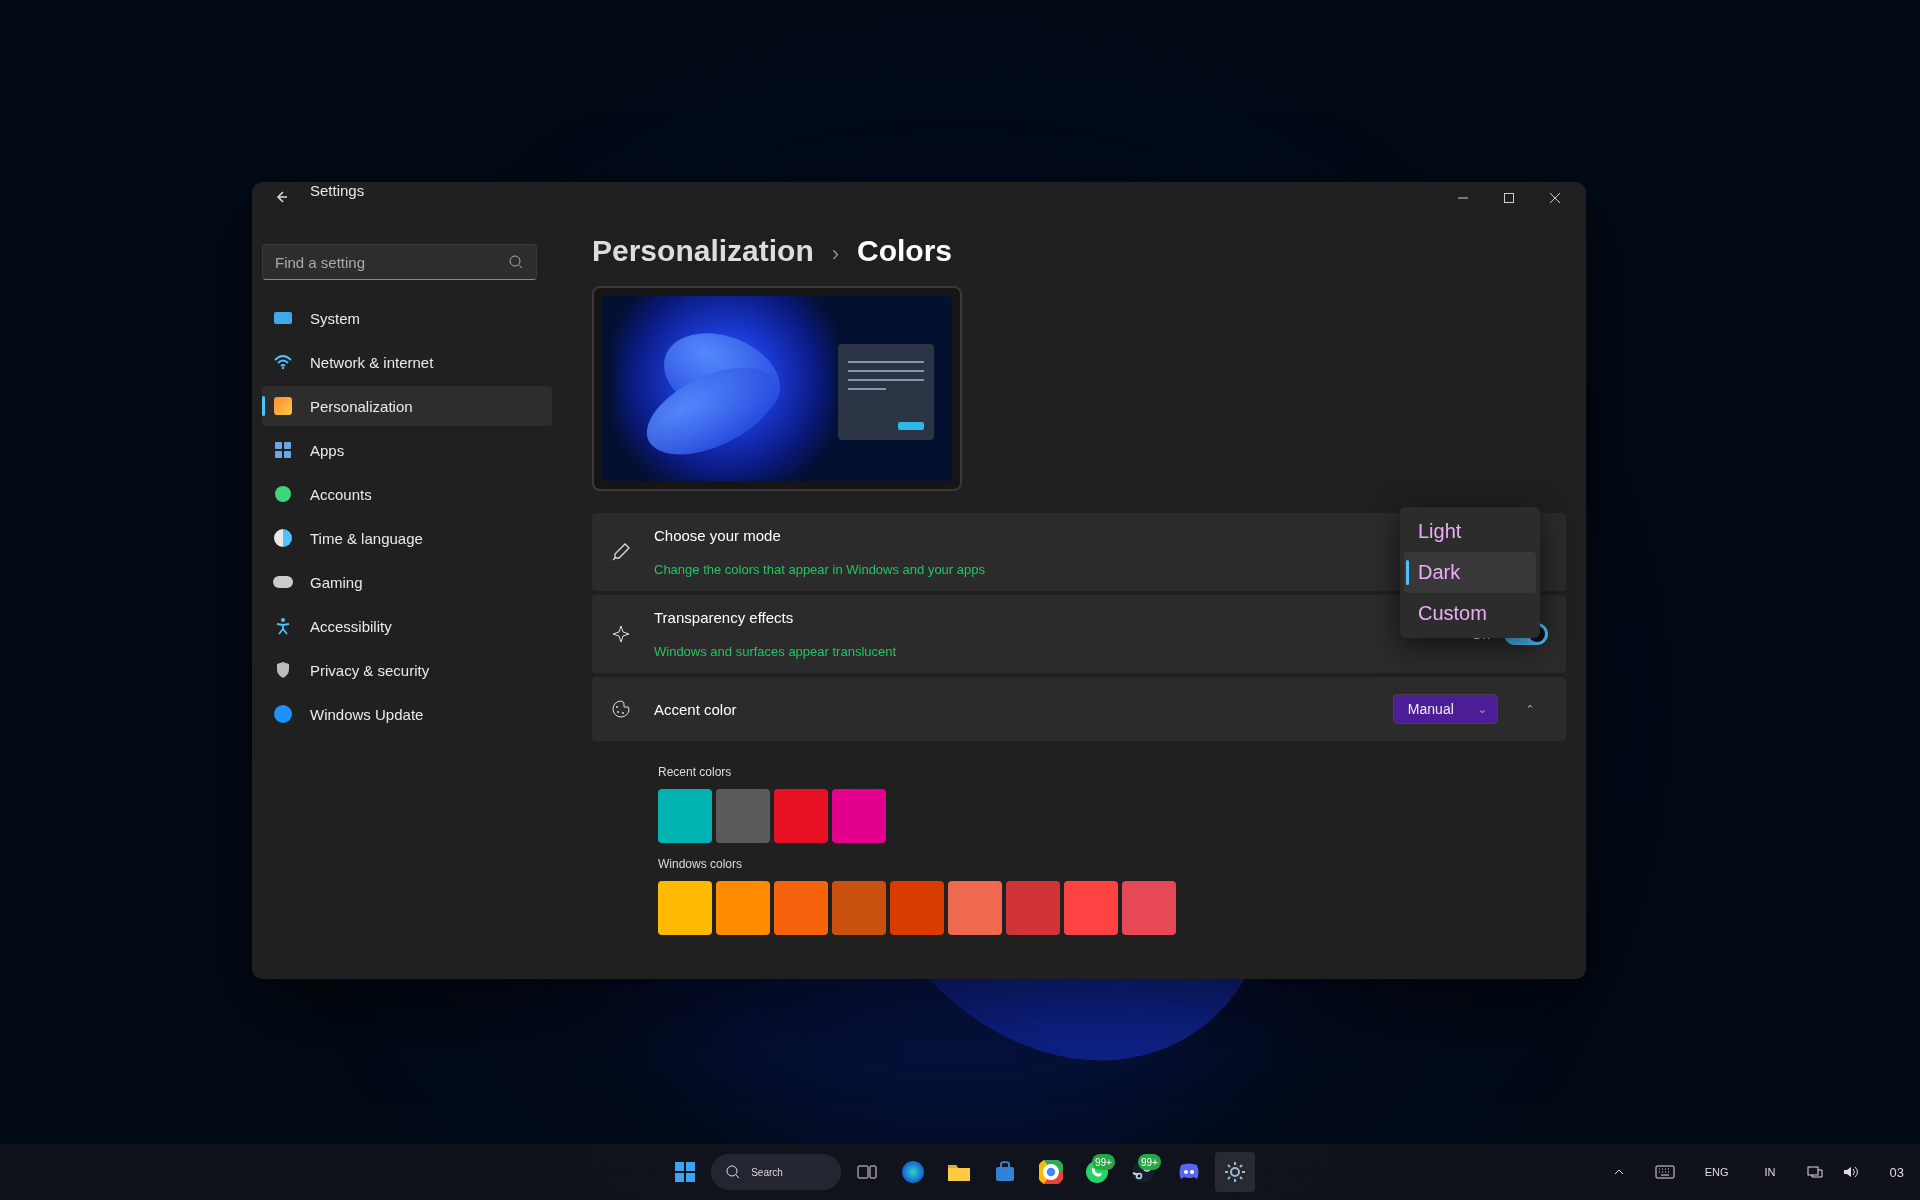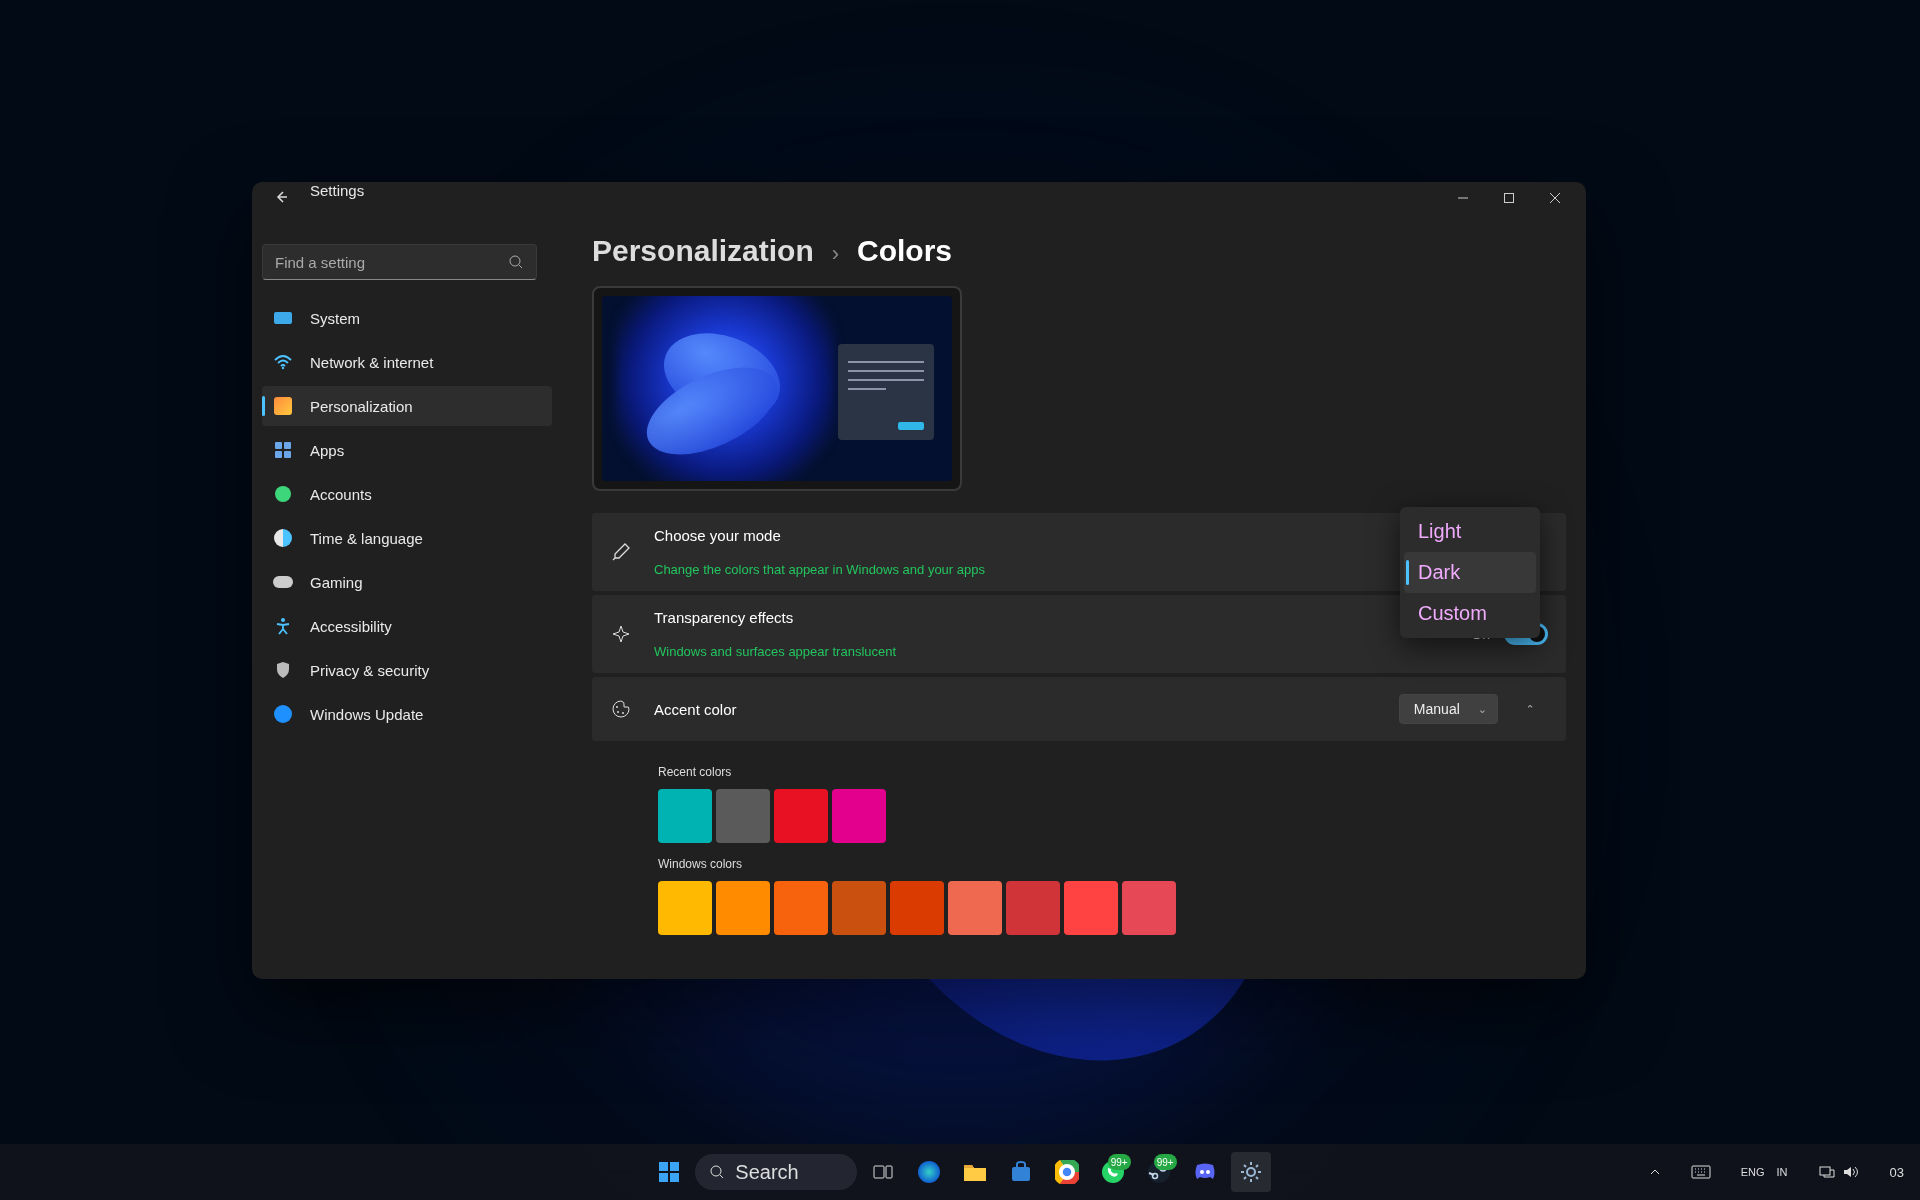--- a/index.html
+++ b/index.html
@@ -73,42 +73,42 @@
 .card-icon{width:22px;height:22px;color:#ddd;display:flex;align-items:center;justify-content:center}
 .card-text{flex:1}
 .card-title{font-size:15px;color:#fff}
 .card-sub{font-size:13px;color:#22c55e;margin-top:18px}
 .card-right{display:flex;align-items:center;gap:14px}
 
 .toggle{width:44px;height:22px;border-radius:11px;background:#4cc2ff;position:relative}
 .toggle::after{content:'';position:absolute;right:3px;top:3px;width:16px;height:16px;background:#111;border-radius:50%}
 .toggle-label{font-size:14px;color:#eee}
 
-.dropdown{background:#404040;border:1px solid #444;border-radius:4px;padding:6px 10px 6px 14px;display:flex;align-items:center;gap:18px;font-size:14px}
+.dropdown{background:#4c1d95;border:1px solid #444;border-radius:4px;padding:6px 10px 6px 14px;display:flex;align-items:center;gap:24px;font-size:14px}
 .chev{color:#aaa;font-size:11px}
 .expand-btn{width:36px;height:36px;display:flex;align-items:center;justify-content:center;border-radius:4px;background:#2b2b2b}
 
 .mode-flyout{position:absolute;left:1148px;top:325px;width:140px;background:#2c2c2c;border-radius:6px;box-shadow:0 8px 30px rgba(0,0,0,.6);padding:4px;z-index:10}
 .fly-item{padding:9px 14px;font-size:20px;color:#f0abfc;border-radius:4px;position:relative}
 .fly-item.sel{background:#383838}
 .fly-item.sel::before{content:'';position:absolute;left:2px;top:8px;bottom:8px;width:3px;background:#4cc2ff;border-radius:2px}
 
 .sub-section{padding:6px 18px 0 66px}
 .sub-label{font-size:12px;color:#ddd;margin:14px 0 10px 0}
 .swatch-row{display:flex;gap:4px}
 .swatch{width:54px;height:54px;border-radius:4px}
 
 .taskbar{position:absolute;left:0;right:0;bottom:0;height:56px;background:rgba(17,20,28,0.92);backdrop-filter:blur(20px);display:flex;align-items:center;justify-content:center}
 .task-center{display:flex;align-items:center;gap:6px}
 .task-icon{width:40px;height:40px;display:flex;align-items:center;justify-content:center;border-radius:4px;font-size:22px;position:relative}
 .task-icon.active{background:rgba(255,255,255,0.1)}
 .badge{position:absolute;top:2px;right:2px;min-width:16px;height:16px;border-radius:8px;background:#26a844;color:#fff;font-size:10px;display:flex;align-items:center;justify-content:center;padding:0 3px}
-.search-pill{display:flex;align-items:center;gap:10px;background:rgba(40,44,54,0.8);border-radius:18px;height:36px;padding:0 58px 0 14px;color:#ddd;font-size:20px}
+.search-pill{display:flex;align-items:center;gap:10px;background:rgba(40,44,54,0.8);border-radius:18px;height:36px;padding:0 58px 0 14px;color:#ddd;font-size:10px}
 .tray{position:absolute;right:8px;display:flex;align-items:center;gap:14px;color:#ddd;font-size:13px}
-.tray-seg{display:flex;align-items:flex-start;gap:6px;padding:4px 8px;border-radius:4px}
+.tray-seg{display:flex;align-items:flex-start;gap:18px;padding:4px 8px;border-radius:4px}
 .lang{font-size:11px;line-height:1.1;text-align:center}
 
 
 .ic-system{width:18px;height:12px;background:#3da9ea;border-radius:2px}
 .ic-bt{width:10px;height:18px;color:#4cc2ff}
 .ic-pers{width:18px;height:18px;background:linear-gradient(135deg,#ff8a3d,#ffc93d);border-radius:3px}
 .ic-apps{width:16px;height:16px;display:grid;grid-template:1fr 1fr/1fr 1fr;gap:2px}
 .ic-apps span{background:#6aa6e8;border-radius:1px}
 .ic-acc{width:16px;height:16px;background:#3dd67a;border-radius:50%}
 .ic-time{width:18px;height:18px;border-radius:50%;background:conic-gradient(#4cc2ff 0 50%,#e8e8e8 50% 100%)}

